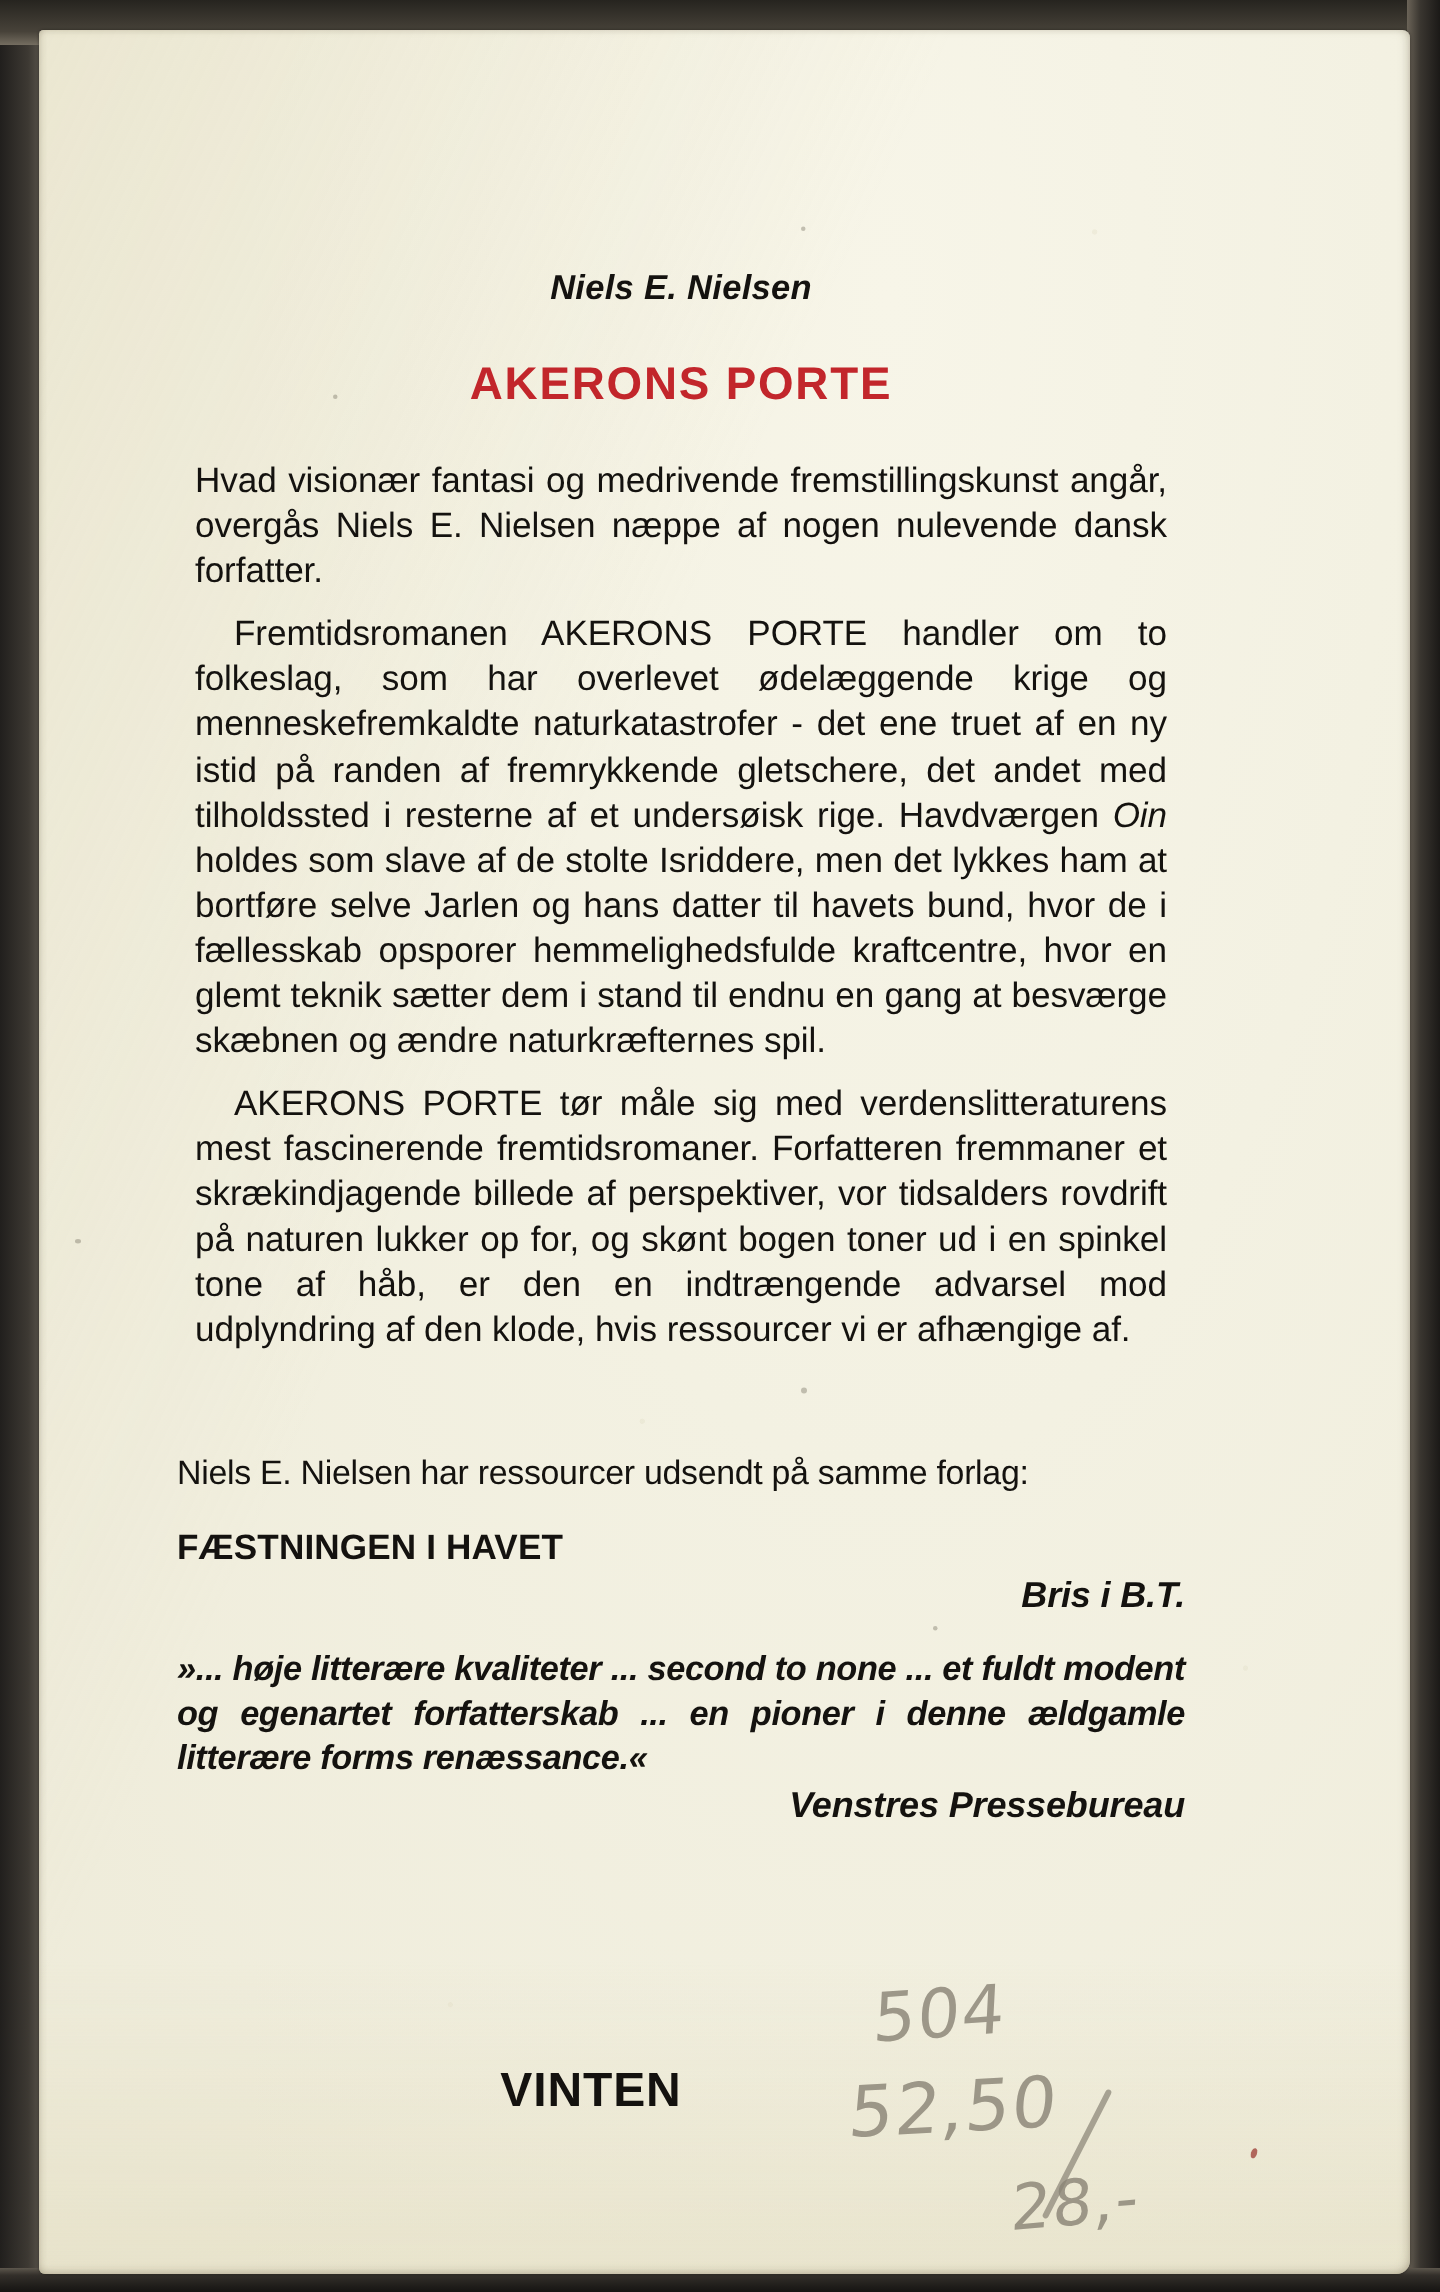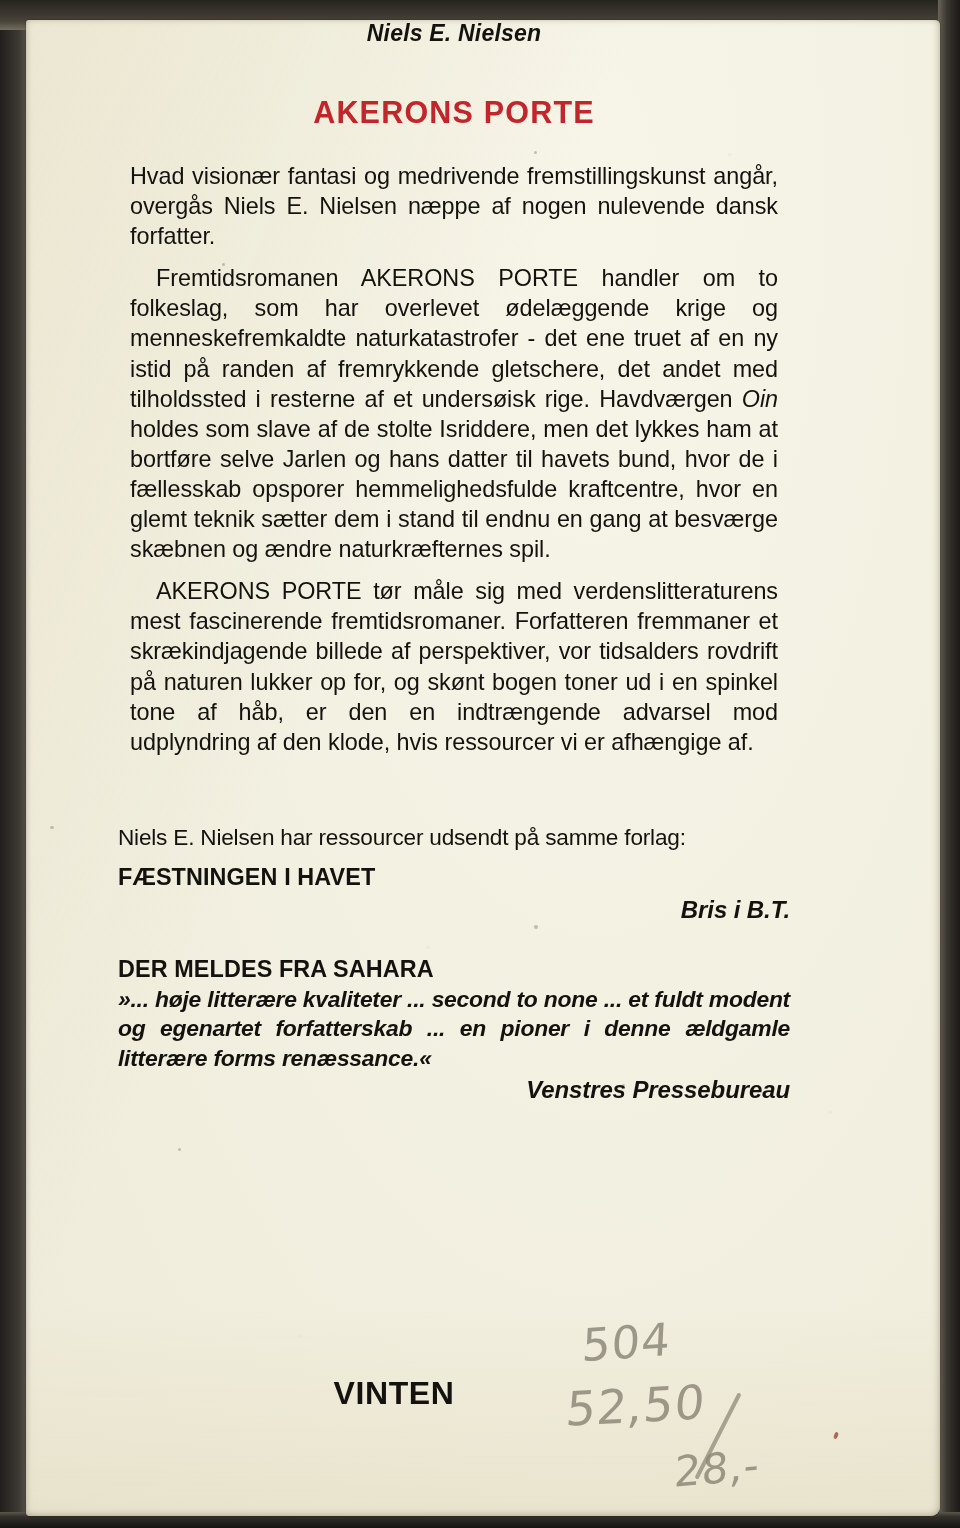--- a/index.html
+++ b/index.html
@@ -88,28 +88,29 @@
   
   #content {
     position: absolute;
     left: 92px;
     top: 0;
     width: 672px;
     color: #14120f;
   }
 
   #byline {
+    margin-top: 158px;
     text-align: center;
     font-weight: bold;
     font-style: italic;
     font-size: 23px;
     letter-spacing: .2px;
   }
   #title {
-    margin-top: 48px;
+    margin-top: 34px;
     text-align: center;
     font-weight: bold;
     font-size: 30.5px;
     letter-spacing: 1.2px;
     color: #c2262b;
   }
 
   #blurb {
     margin-top: 31px;
     font-size: 23.4px;
@@ -126,21 +127,21 @@
   #backlist {
     margin-top: 66px;
     font-size: 22.6px;
     line-height: 29.5px;
   }
   .backlist-intro {
     font-weight: normal;
     letter-spacing: -0.2px;
   }
   .book-title {
-    margin-top: 11px;
+    margin-top: 21px;
     font-weight: bold;
     font-size: 23.4px;
     letter-spacing: .1px;
   }
   .book-quote {
     font-style: italic;
     font-weight: bold;
     font-size: 22.9px;
     line-height: 29.4px;
     text-align: justify;
@@ -271,21 +272,20 @@
         <div class="backlist-intro">Niels E. Nielsen har ressourcer udsendt på samme forlag:</div>
 
         <div>
           <div class="book-title">FÆSTNINGEN I HAVET</div>
           <div class="book-source">Bris i B.T.</div>
         </div>
 
         <div class="gap-sm"></div>
 
         <div>
-          <div class="book-title">DER MELDES FRA SAHARA</div>
           <div class="book-quote">»... høje litterære kvaliteter ... second to none ... et fuldt modent og egenartet forfatterskab ... en pioner i denne ældgamle litterære forms renæssance.«</div>
           <div class="book-source">Venstres Pressebureau</div>
         </div>
 
       </div>
 
       <div id="publisher">VINTEN</div>
 
     </div>
 

